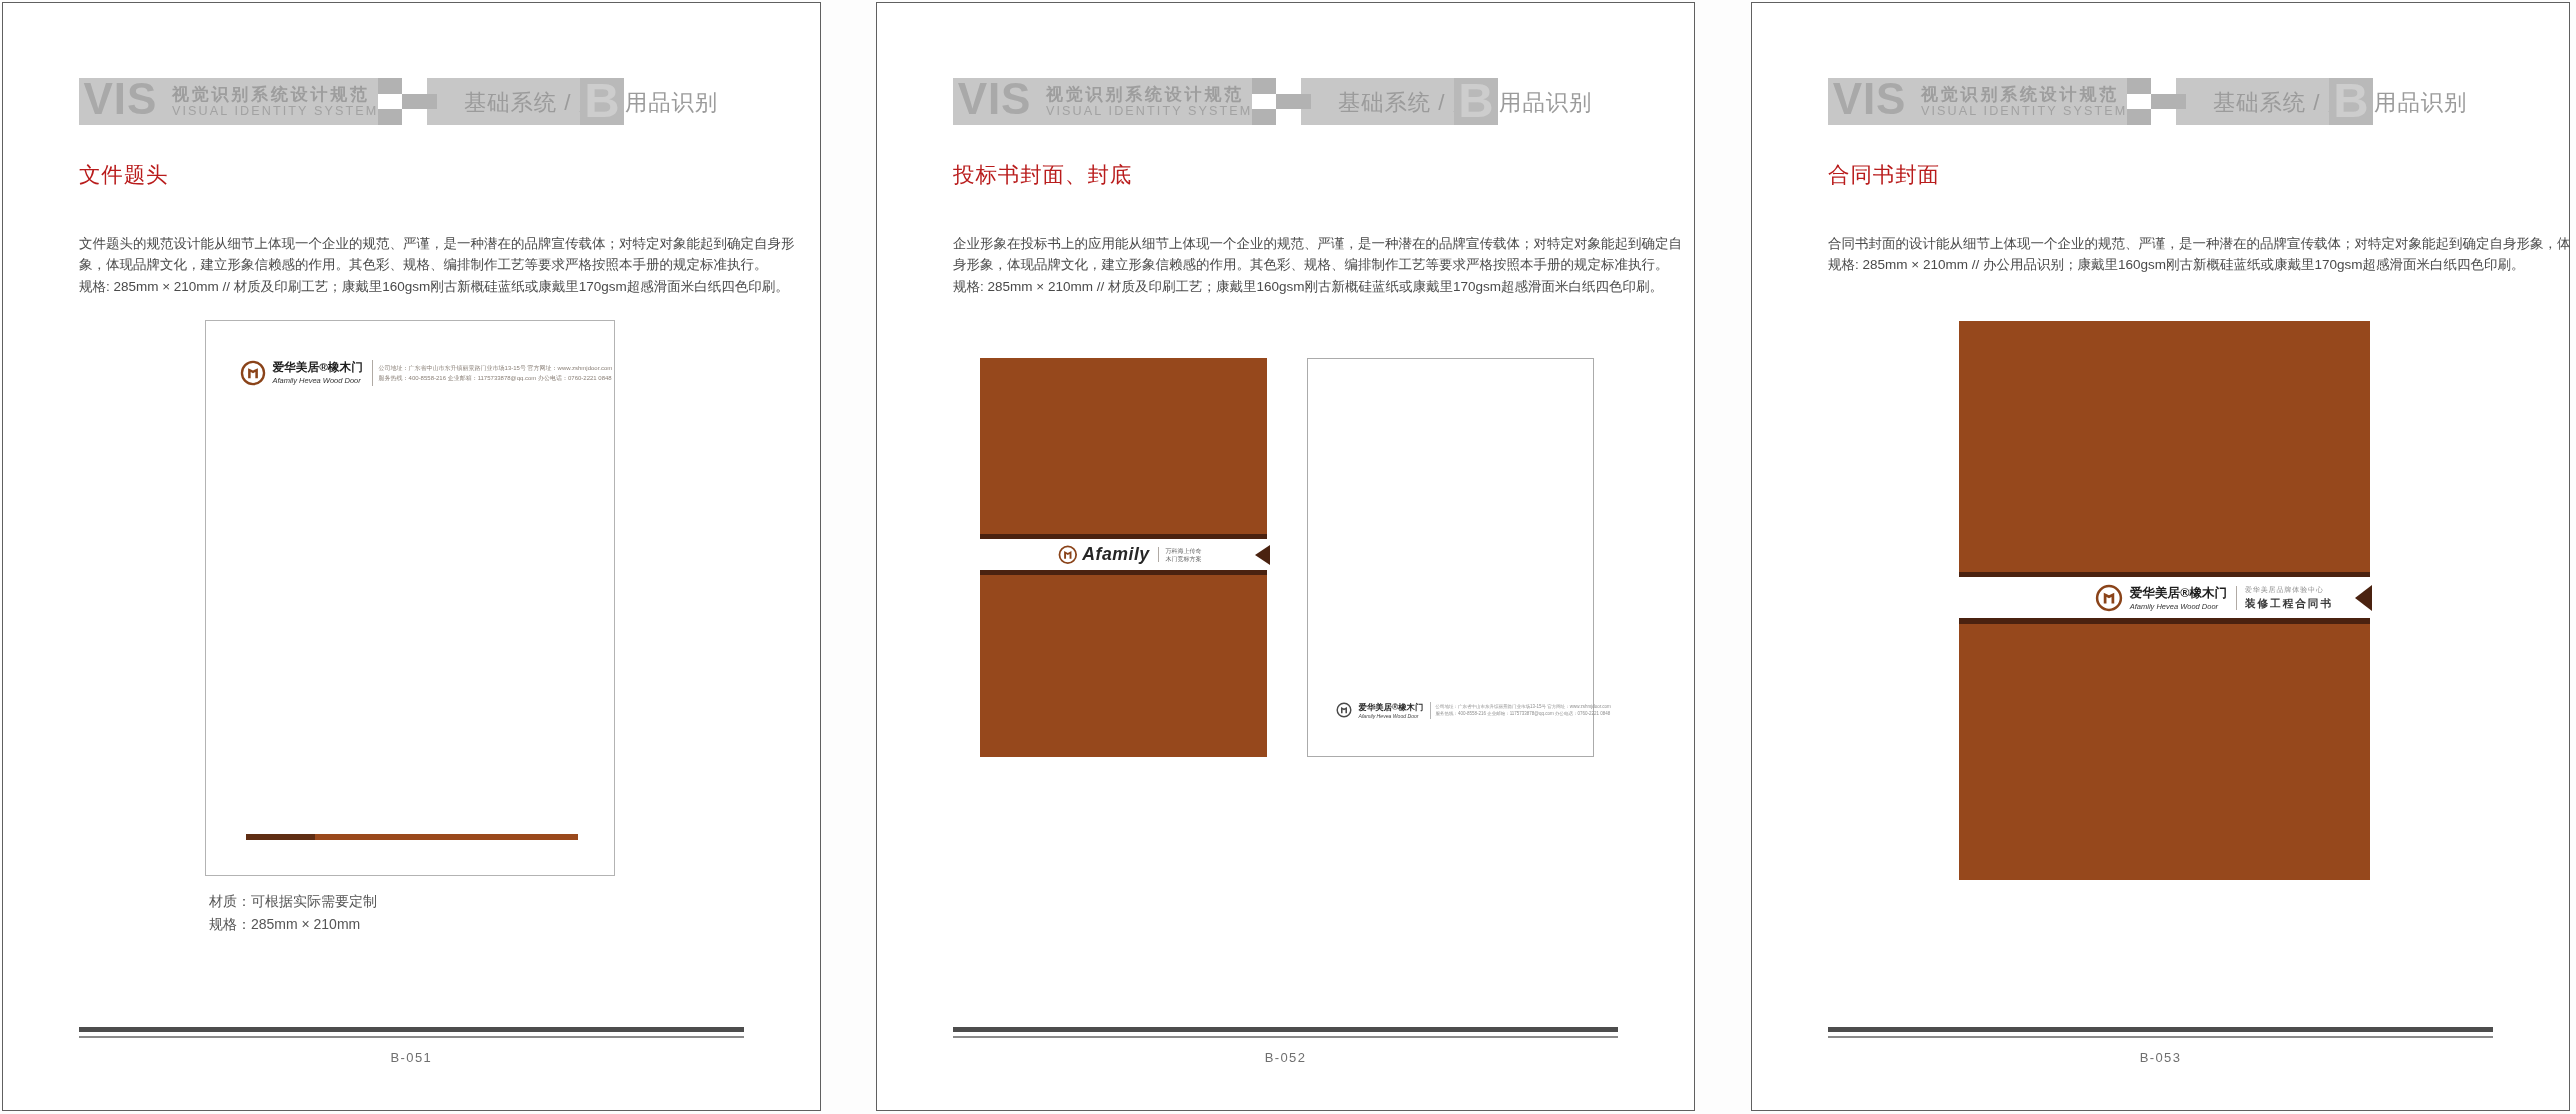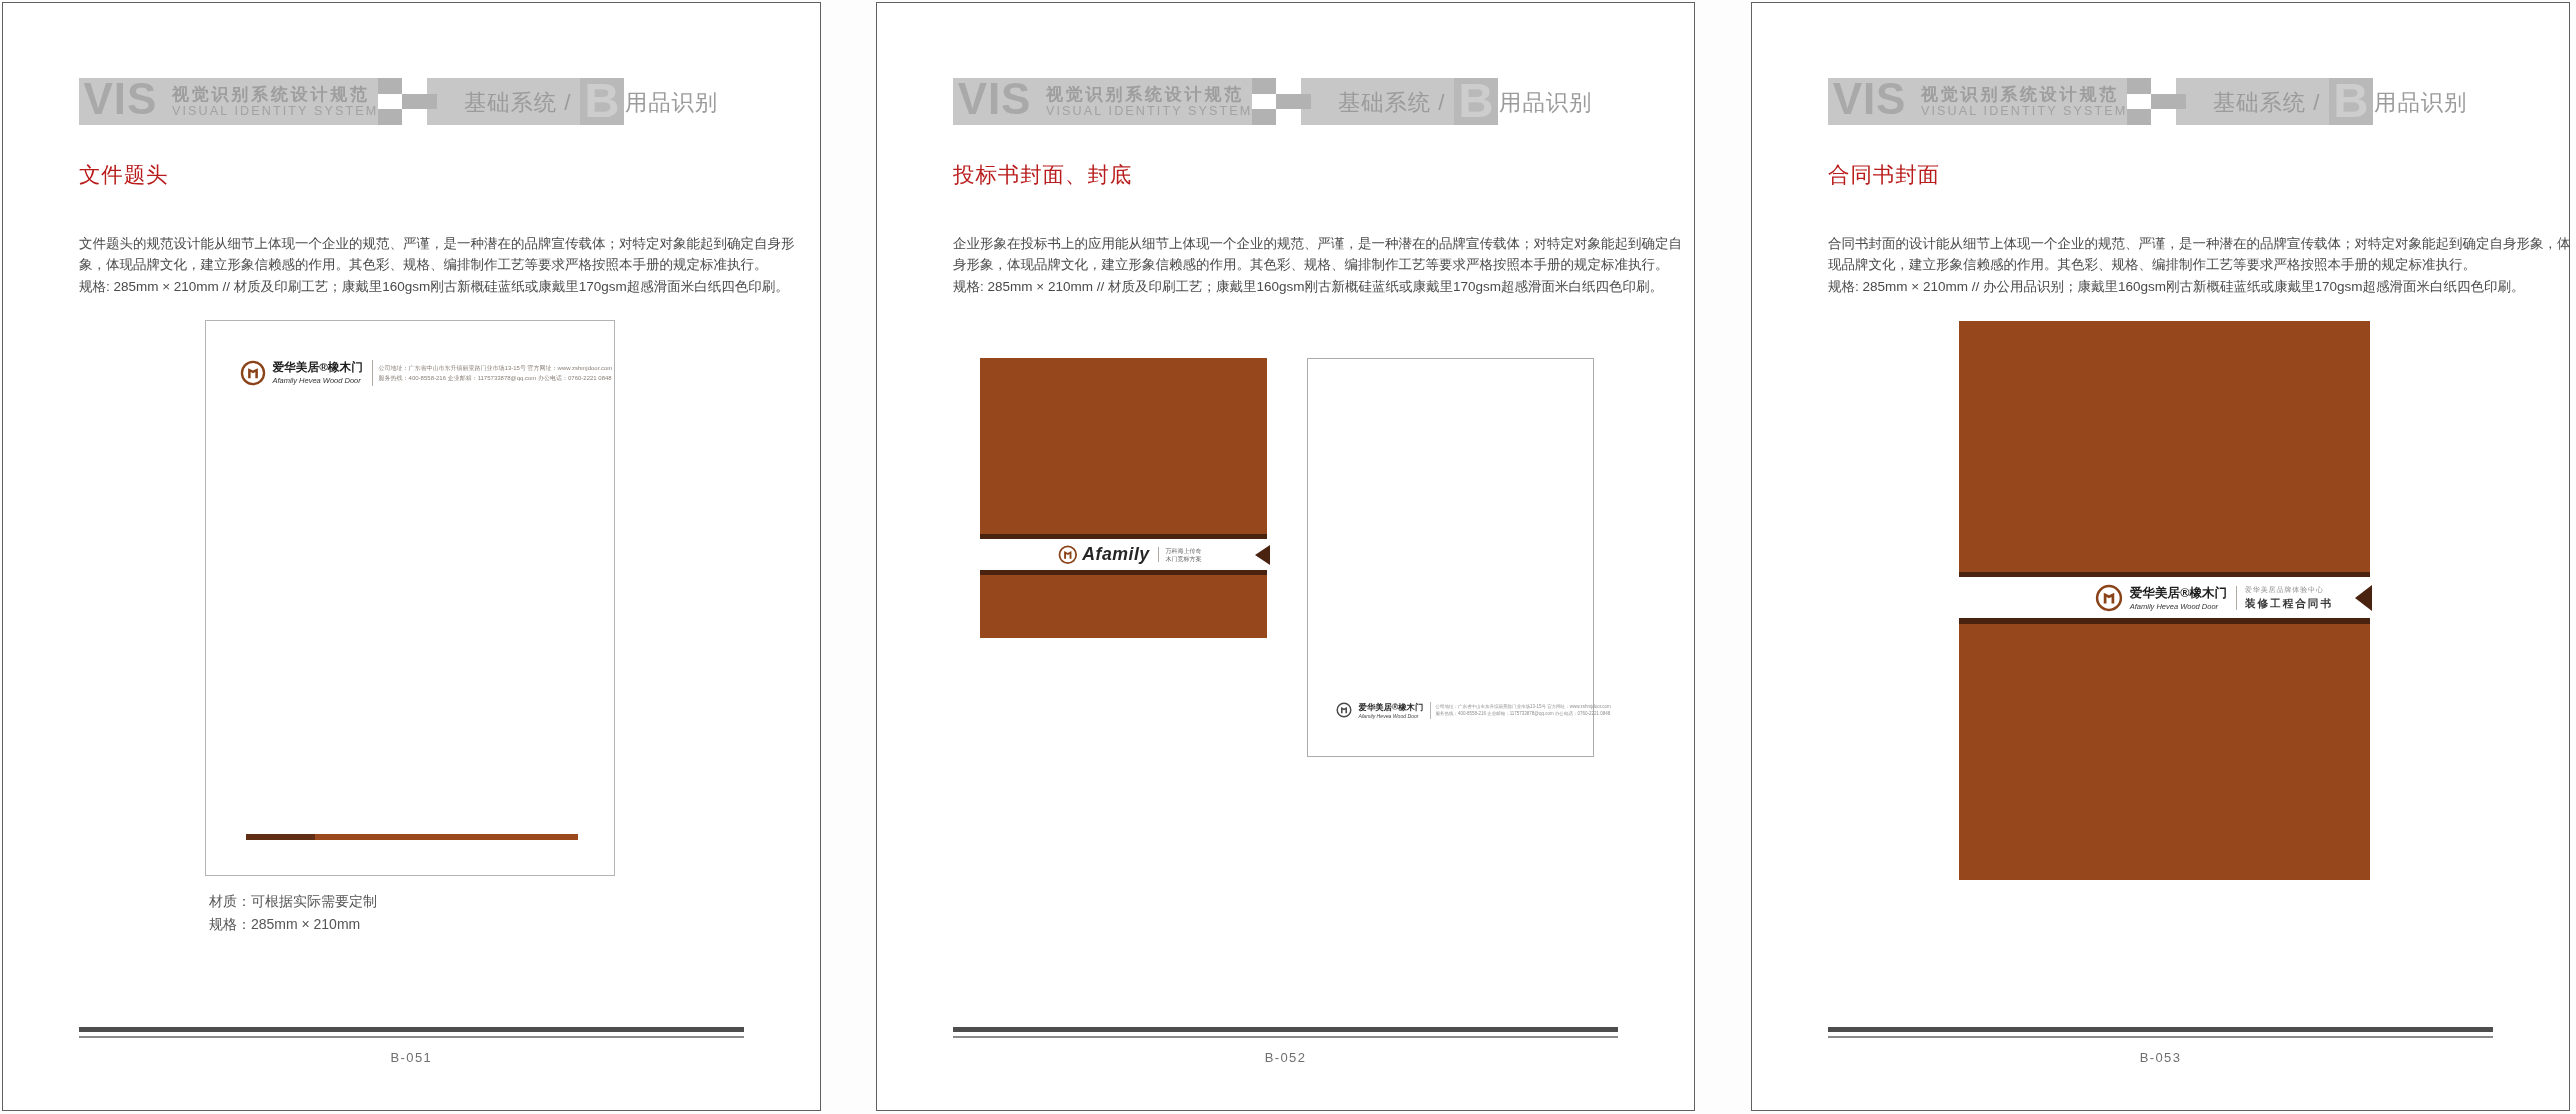--- a/index.html
+++ b/index.html
@@ -56,21 +56,21 @@
   .lh-row .ben{font-size:7.5px;margin-top:0.9px;}
   .lh-row .vdiv{height:26px;margin:0 5.6px 0 9.3px;}
   .contact{font-size:6px;line-height:10.3px;color:#8a8078;white-space:nowrap;}
   .lh-bar{position:absolute;left:40px;top:513px;width:332px;height:6.5px;display:flex;}
   .lh-bar .bar-dark{display:block;width:69px;height:100%;background:#5f2e14;}
   .lh-bar .bar-rust{display:block;flex:1;height:100%;background:#9a491c;}
   .caption{position:absolute;left:206px;top:887px;font-size:14px;line-height:23px;color:#555;white-space:nowrap;}
 
   
   .cover{position:absolute;background:#96481c;}
-  .bid-cover{left:103px;top:355px;width:287px;height:280px;}
+  .bid-cover{left:103px;top:355px;width:287px;height:399px;}
   .back-cover{position:absolute;left:430px;top:355px;width:287px;height:399px;background:#fff;
               border:1.4px solid #ababab;box-sizing:border-box;}
   .contract-cover{left:207px;top:318px;width:411px;height:559px;}
 
   .cover-band{position:absolute;left:0;width:100%;}
   .strip{background:#4a2210;}
   .band-white{position:relative;background:#ffffff;display:flex;align-items:center;}
 
   
   .bid-cover .cover-band{top:176px;}
@@ -235,21 +235,20 @@
           <i class="s2"></i>
           <i class="s3"></i>
         </div>
       <div class="sec">基础系统 / 办公用品识别</div>
       <div class="bletter">B</div>
     </header>
 
     <h1 class="ptitle">合同书封面</h1>
     <div class="ptext">
       <div class="tline">合同书封面的设计能从细节上体现一个企业的规范、严谨，是一种潜在的品牌宣传载体；对特定对象能起到确定自身形象，体</div>
-      <div class="tline">现品牌文化，建立形象信赖感的作用。其色彩、规格、编排制作工艺等要求严格按照本手册的规定标准执行。</div>
       <div class="tline">规格: 285mm × 210mm // 办公用品识别；康戴里160gsm刚古新概硅蓝纸或康戴里170gsm超感滑面米白纸四色印刷。</div>
     </div>
 
     <div class="cover contract-cover">
       <div class="cover-band">
         <div class="strip"></div>
         <div class="band-white">
           <svg class="logo-svg" width="28" height="28" viewBox="0 0 40 40">
             <circle cx="20" cy="20" r="17" fill="none" stroke="#8a4319" stroke-width="3.6"></circle>
             <path d="M12.5 28 V12.5 L20 16.2 L27.5 12.5 V28 H23.6 V18.6 L20 20.4 L16.4 18.6 V28 Z" fill="#8a4319"></path>

